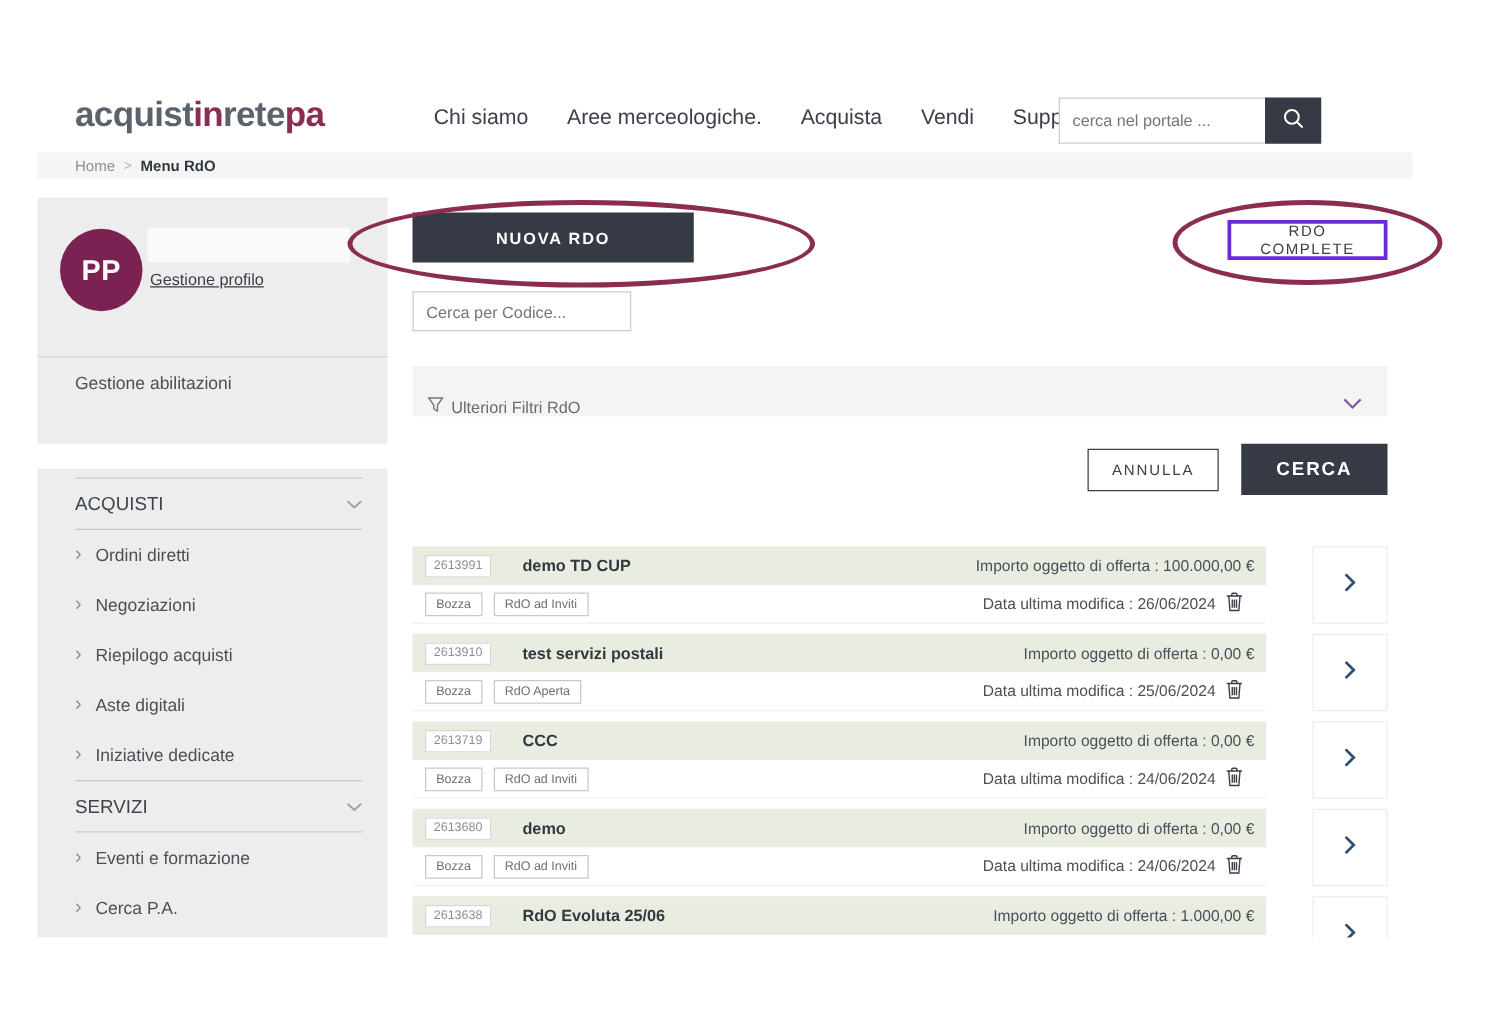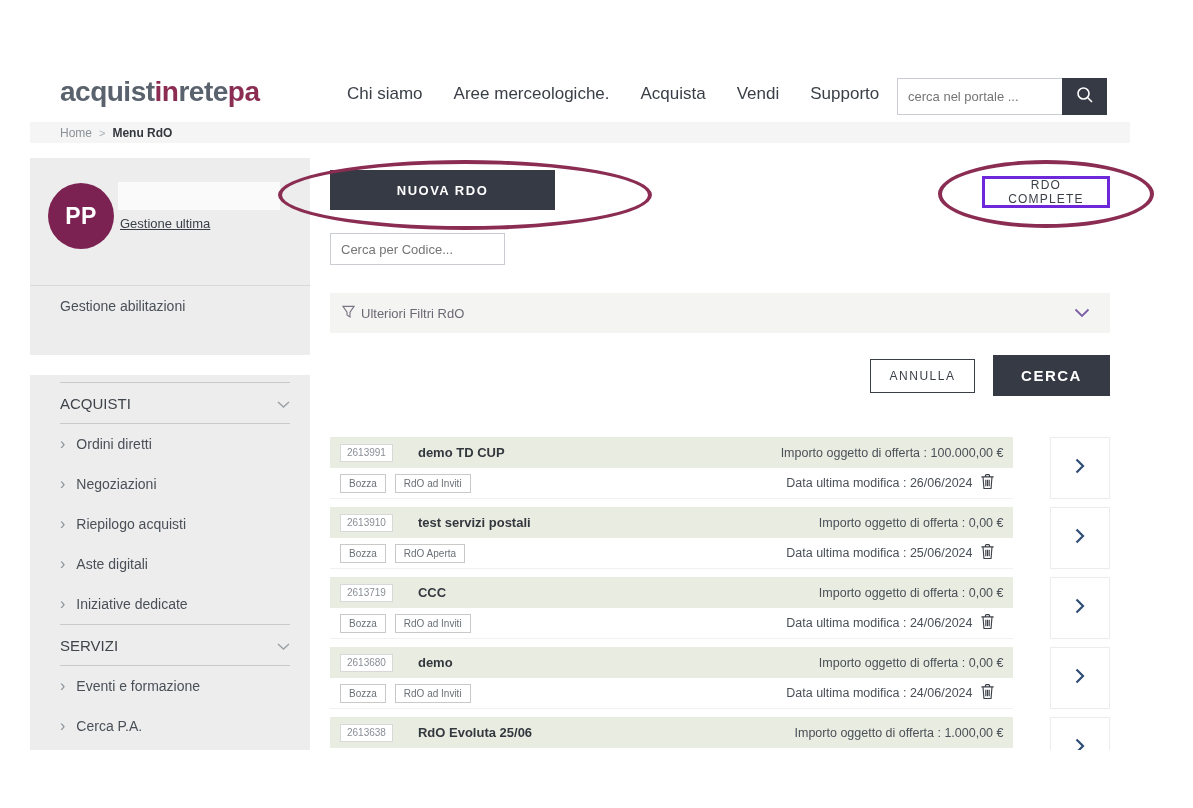--- a/index.html
+++ b/index.html
@@ -7,21 +7,21 @@
     font-family:"Liberation Sans", sans-serif;overflow:hidden;}
   .clip{position:absolute;left:0;top:0;width:1193px;height:750px;overflow:hidden;}
 
   
   .logo{position:absolute;left:60px;top:76px;font-size:28px;font-weight:bold;
     letter-spacing:-0.5px;color:#59626d;white-space:nowrap;}
   .logo .accent{color:#8b2d52;}
   .topnav{position:absolute;left:347px;top:84px;display:flex;gap:31px;
     font-size:17px;color:#3a3f47;white-space:nowrap;}
   .topnav span{cursor:pointer;}
-  .search-wrap{position:absolute;left:897px;top:78px;display:flex;height:37px;}
+  .search-wrap{position:absolute;left:847px;top:78px;display:flex;height:37px;}
   .search-input{width:144px;height:35px;border:1px solid #c9cdd2;border-right:none;
     padding:0 10px;font-size:13px;color:#555;outline:none;font-family:inherit;}
   .search-btn{width:45px;height:37px;background:#363a45;border:none;display:flex;
     align-items:center;justify-content:center;cursor:pointer;}
 
   
   .breadcrumb{position:absolute;left:30px;top:122px;width:1100px;height:21px;
     background:#f5f5f5;display:flex;align-items:center;padding-left:30px;
     box-sizing:border-box;font-size:12px;gap:7px;}
   .bc-home{color:#8a9199;}
@@ -55,21 +55,21 @@
     border:3px solid #6d28d9;color:#3a3f47;font-size:12px;letter-spacing:1.2px;display:flex;
     align-items:center;justify-content:center;cursor:pointer;box-sizing:border-box;font-family:inherit;}
   .ellipse{position:absolute;border:4px solid #8b2d52;border-radius:50%;pointer-events:none;z-index:9;}
   .ellipse1{left:278px;top:160px;width:366px;height:62px;}
   .ellipse2{left:938px;top:160px;width:208px;height:60px;}
   .code-input{position:absolute;left:330px;top:233px;width:175px;height:32px;
     border:1px solid #c9cdd2;box-sizing:border-box;padding:0 10px;font-size:13px;
     color:#555;outline:none;font-family:inherit;}
 
   .filter-bar{position:absolute;left:330px;top:293px;width:780px;height:40px;background:#f4f4f2;
-    display:flex;align-items:center;justify-content:space-between;padding:0 20px 0 12px;
+    display:flex;align-items:flex-end;justify-content:space-between;padding:0 20px 0 12px;
     box-sizing:border-box;cursor:pointer;}
   .filter-left{display:flex;align-items:center;gap:6px;color:#6d6875;font-size:13px;}
 
   .btn-annulla{position:absolute;left:870px;top:359px;width:105px;height:34px;background:#fff;
     border:1px solid #3a3f47;color:#3a3f47;font-size:12px;letter-spacing:1.5px;display:flex;
     align-items:center;justify-content:center;cursor:pointer;box-sizing:border-box;font-family:inherit;}
   .btn-cerca{position:absolute;left:993px;top:355px;width:117px;height:41px;background:#363a45;
     color:#fff;font-size:15px;font-weight:bold;letter-spacing:1.5px;display:flex;
     align-items:center;justify-content:center;cursor:pointer;border:none;font-family:inherit;}
 
@@ -124,21 +124,21 @@
 
   <div class="breadcrumb">
     <span class="bc-home">Home</span>
     <span class="bc-sep">&gt;</span>
     <span class="bc-current">Menu RdO</span>
   </div>
 
   <div class="profile-card">
     <div class="avatar">PP</div>
     <div class="name-box"></div>
-    <span class="profile-link">Gestione ultima</span>
+    <span class="profile-link">Gestione profilo</span>
     <div class="profile-divider"></div>
     <span class="abilitazioni">Gestione abilitazioni</span>
   </div>
 
   <div class="side-menu">
     <div class="menu-inner">
       <div class="menu-header">
         <span>ACQUISTI</span>
         <span>
           <svg width="13" height="8" viewBox="0 0 13 8">

